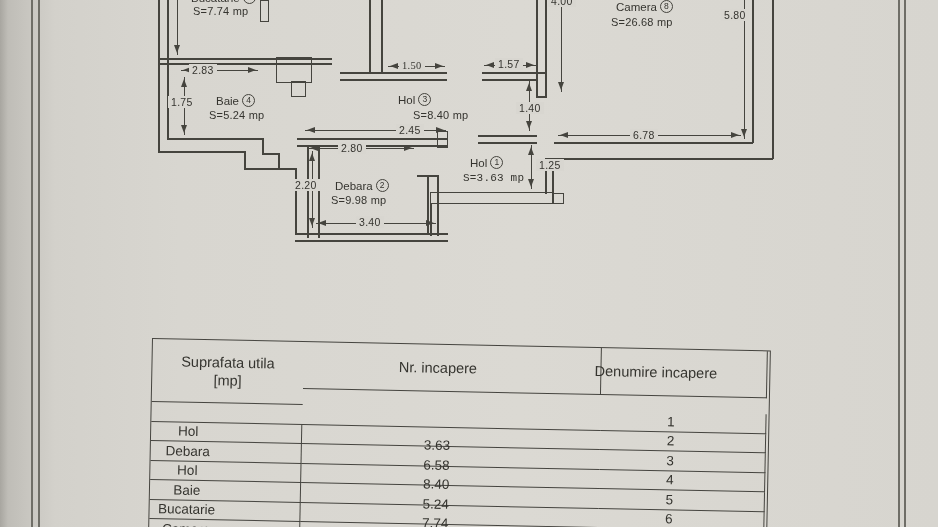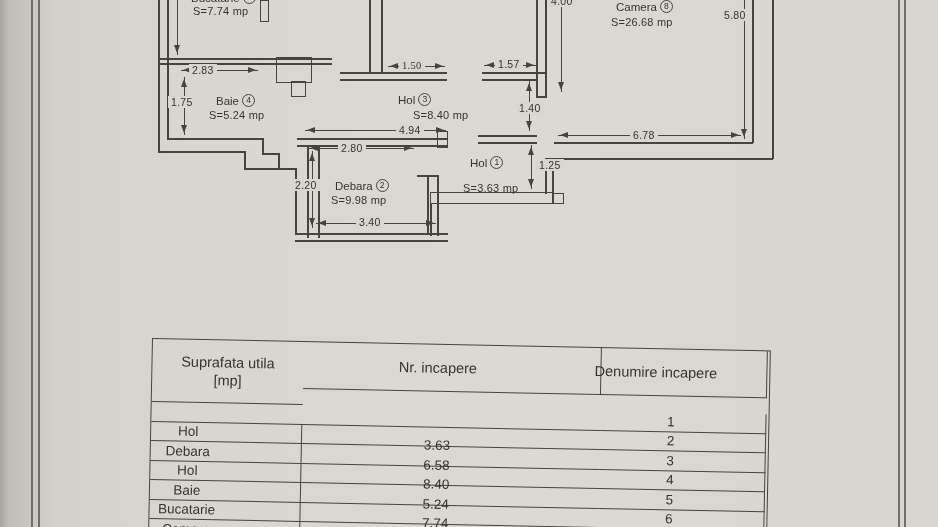--- a/index.html
+++ b/index.html
@@ -122,21 +122,21 @@
   <div class="dimv au ad" style="left:531px;top:145px;height:44px;"></div>
 
   <div class="dlab" style="left:189px;top:64px;">2.83</div>
   <div class="dlab" style="left:168px;top:96px;">1.75</div>
   <div class="dlab" style="left:399px;top:60px;font-family:Liberation Serif, serif;">1.50</div>
   <div class="dlab" style="left:495px;top:58px;">1.57</div>
   <div class="dlab" style="left:548px;top:-5px;">4.00</div>
   <div class="dlab" style="left:721px;top:9px;">5.80</div>
   <div class="dlab" style="left:516px;top:102px;">1.40</div>
   <div class="dlab" style="left:630px;top:129px;">6.78</div>
-  <div class="dlab" style="left:396px;top:124px;">4.94</div>
+  <div class="dlab" style="left:396px;top:124px;">2.45</div>
   <div class="dlab" style="left:338px;top:142px;">2.80</div>
   <div class="dlab" style="left:292px;top:179px;">2.20</div>
   <div class="dlab" style="left:356px;top:216px;">3.40</div>
   <div class="dlab" style="left:536px;top:159px;">1.25</div>
 
   <div class="rlab" style="left:191px;top:-9px;">
     <span>Bucatarie</span>
     <span class="cnum">5</span>
   </div>
   <div class="rarea" style="left:193px;top:5px;">S=7.74 mp</div>
@@ -162,21 +162,21 @@
   <div class="rlab" style="left:335px;top:179px;">
     <span>Debara</span>
     <span class="cnum">2</span>
   </div>
   <div class="rarea" style="left:331px;top:194px;">S=9.98 mp</div>
 
   <div class="rlab" style="left:470px;top:156px;">
     <span>Hol</span>
     <span class="cnum">1</span>
   </div>
-  <div class="rarea" style="left:463px;top:182px;">S=3.63 mp</div>
+  <div class="rarea" style="left:463px;top:172px;font-family:Liberation Mono, monospace;">S=3.63 mp</div>
 </div>
 
 <div class="area-table">
   <div class="c vr hd">
       <span class="hd1-shift">Nr. incapere</span>
     </div>
   <div class="c vr hd">
       <span class="hd2-shift">Denumire incapere</span>
     </div>
   <div class="c hd hd3">

